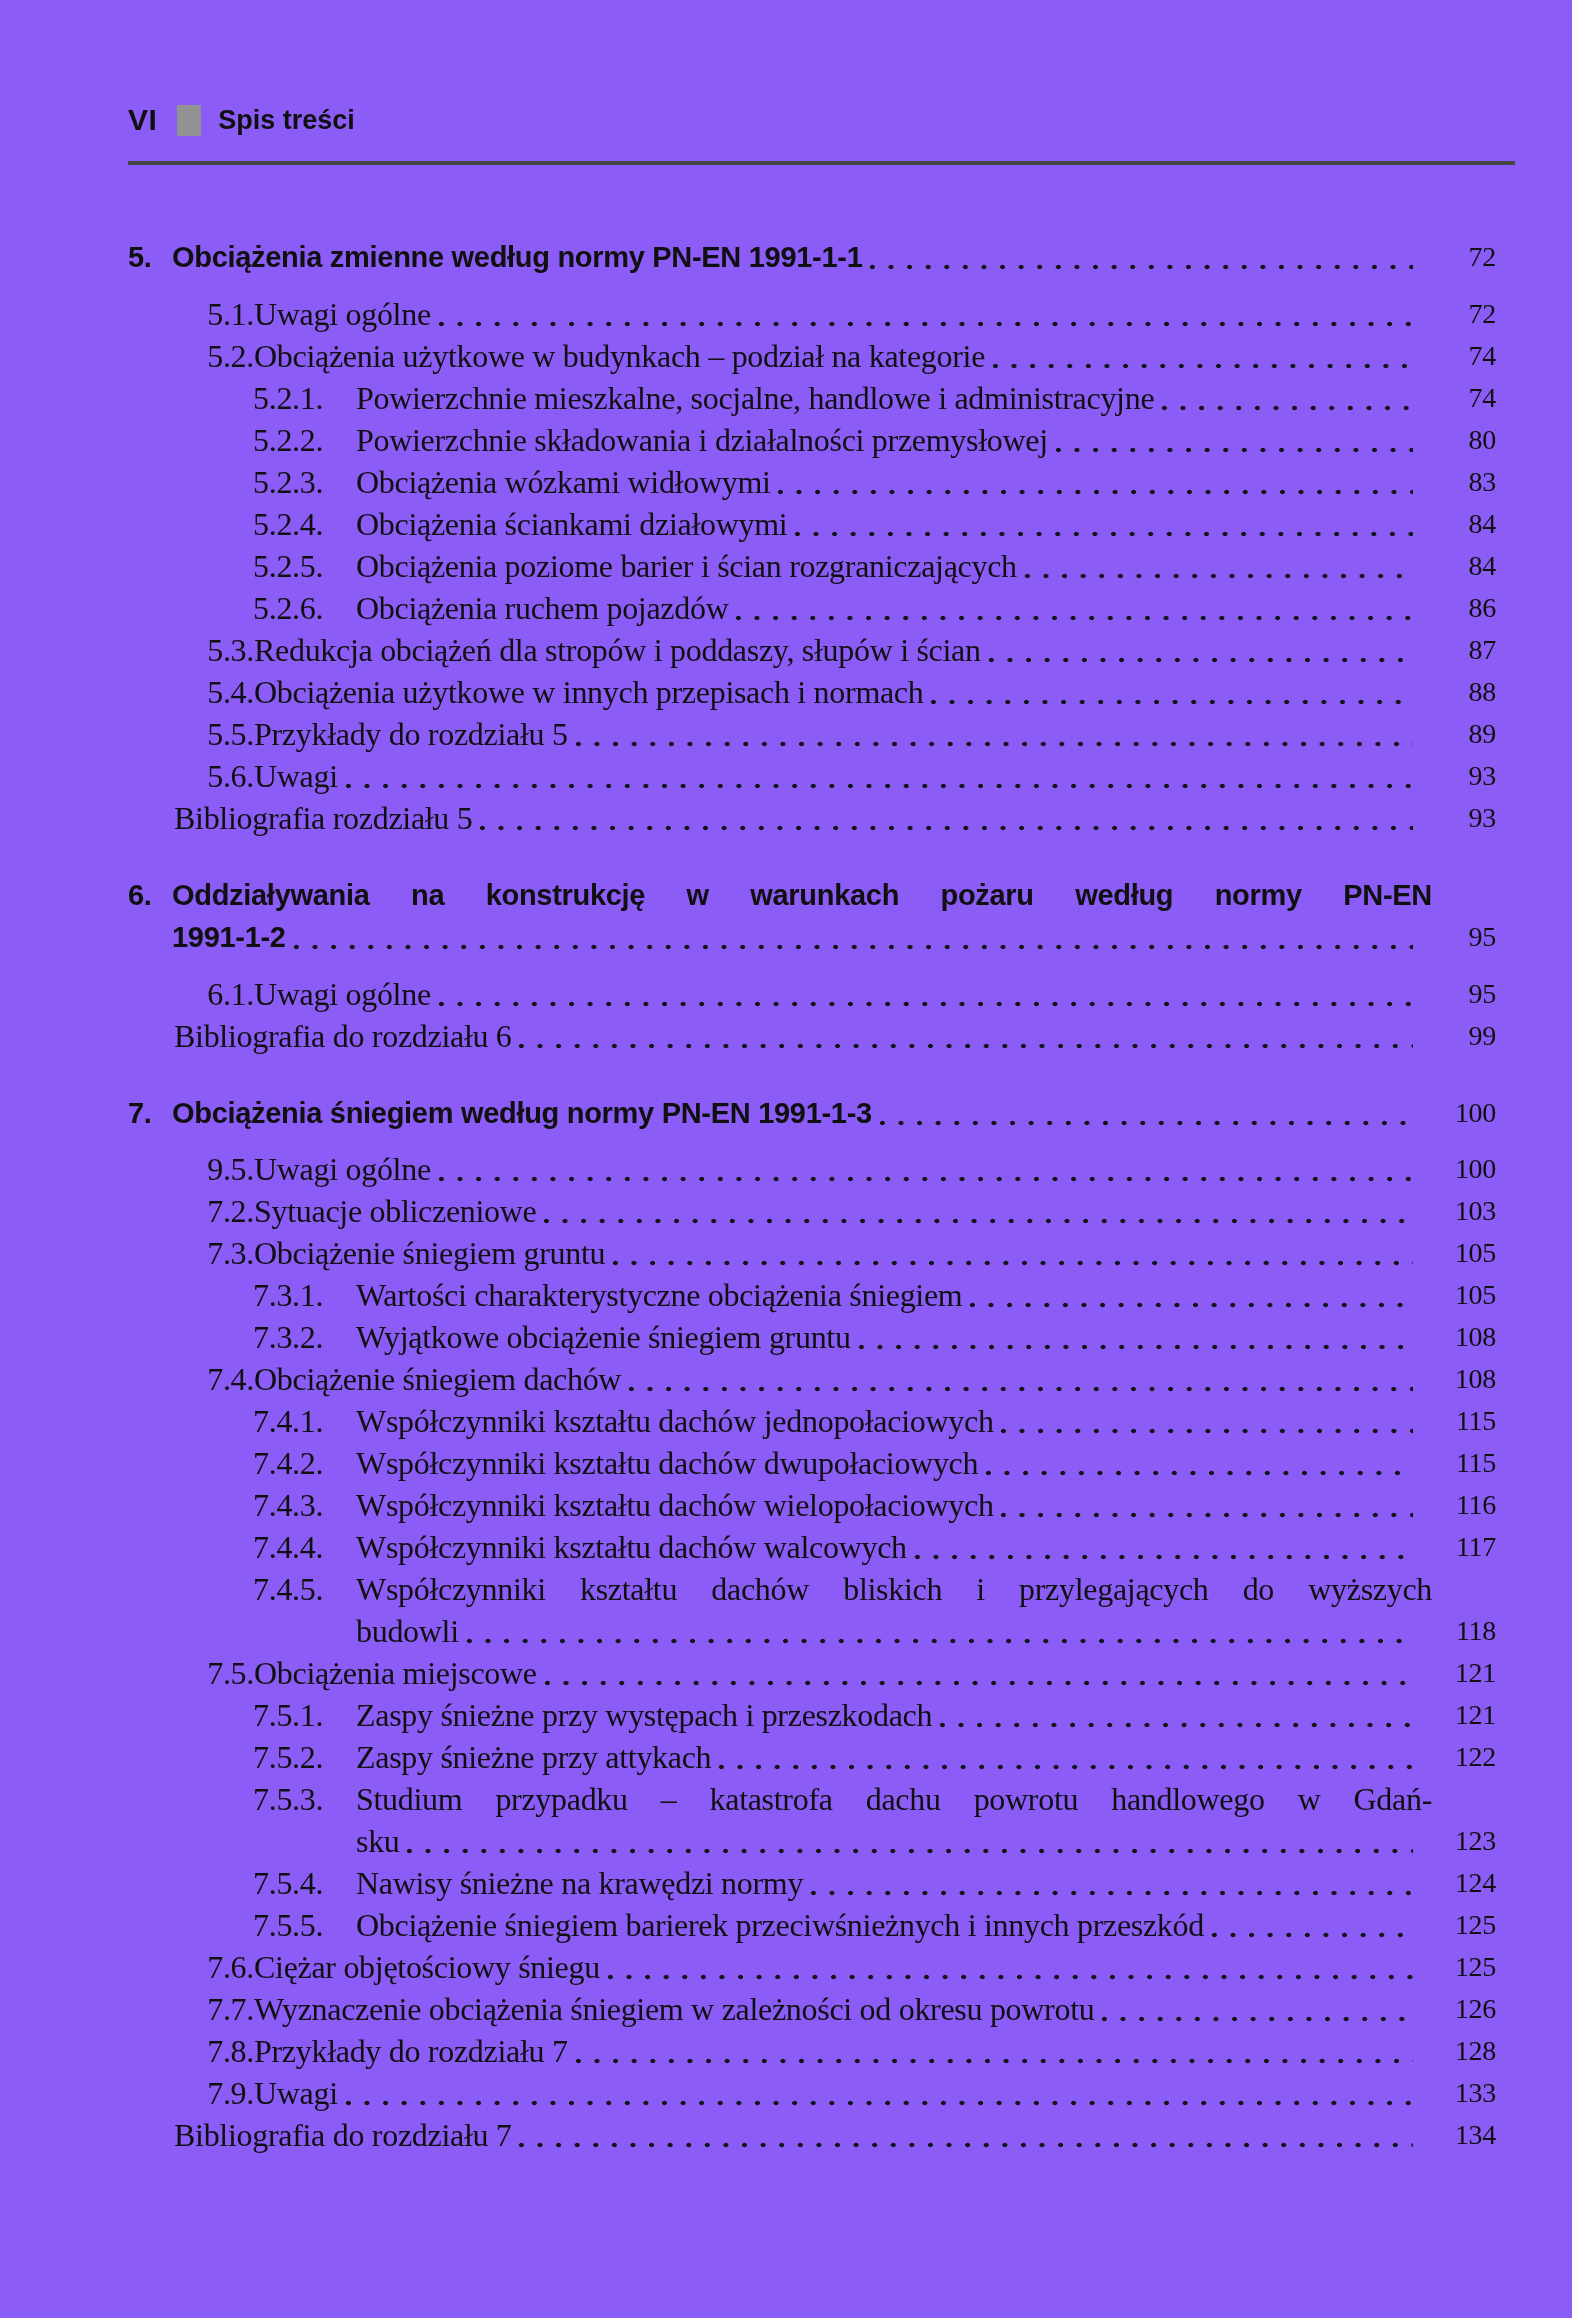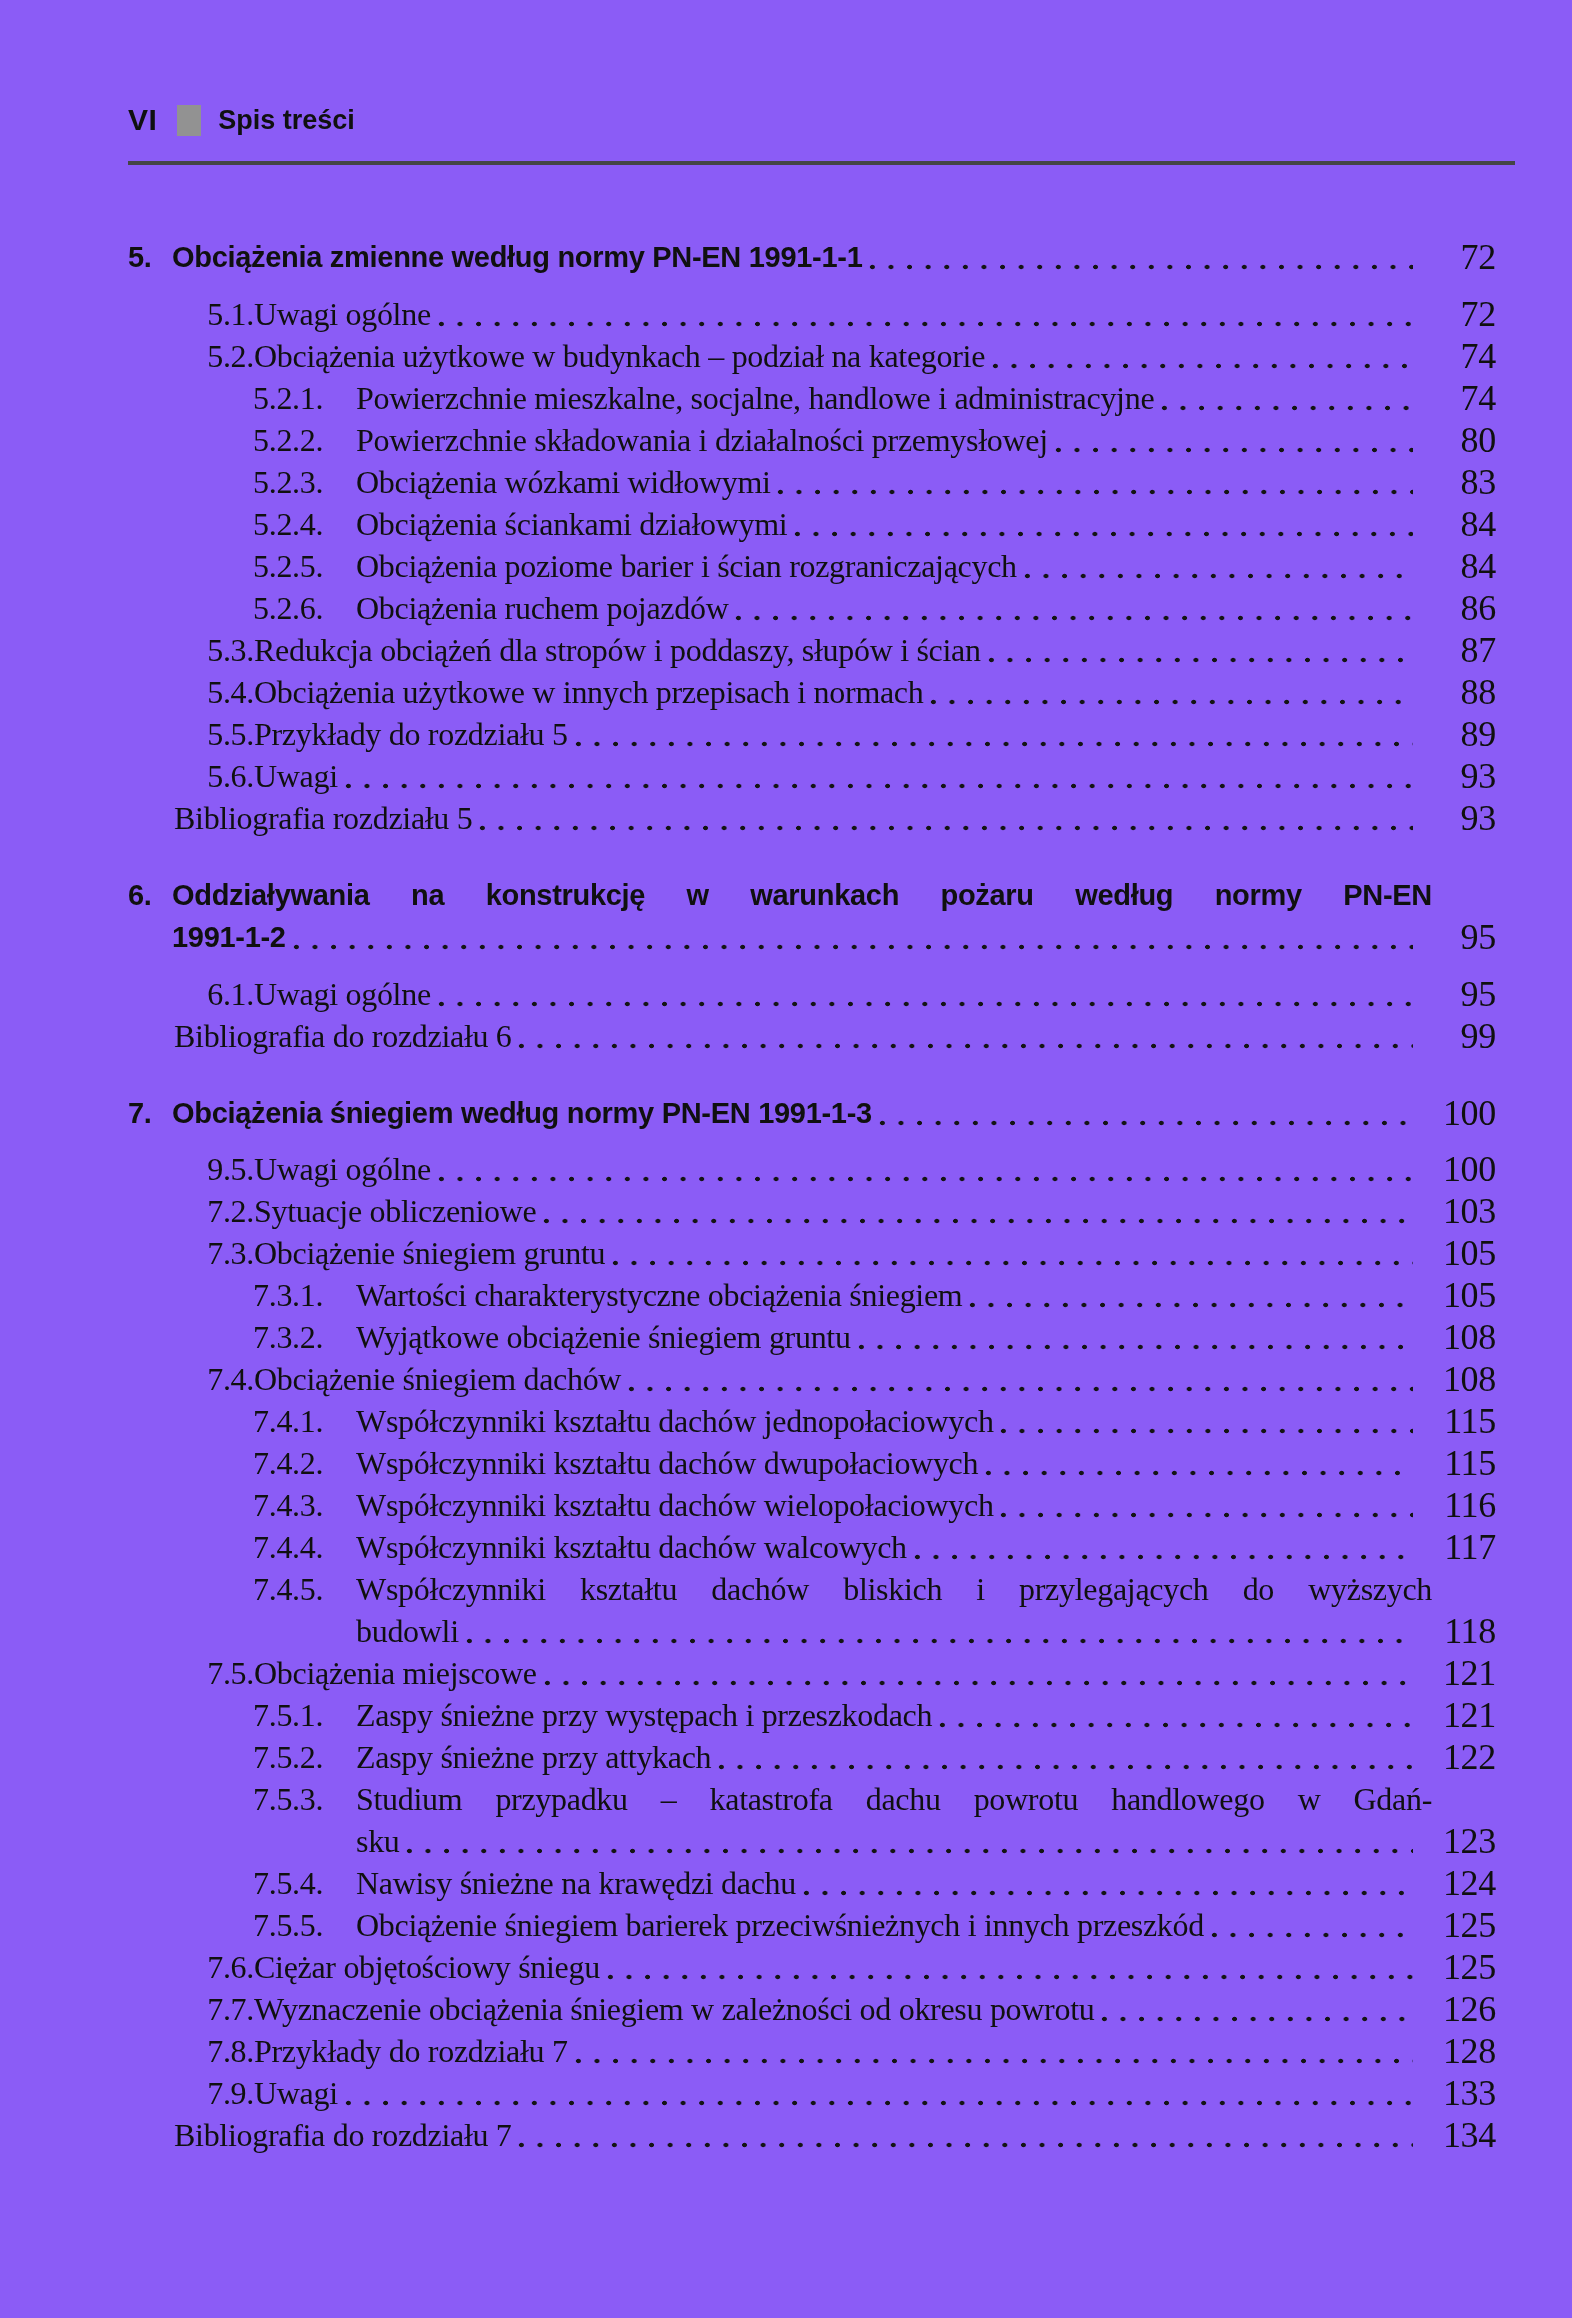--- a/index.html
+++ b/index.html
@@ -57,21 +57,21 @@
     margin:0 6.4px 0 3.9px;
     background-image:radial-gradient(circle at 6.4px 31px, #141414 2.1px, transparent 2.6px);
     background-size:18.6px 42px;
     background-repeat:repeat-x;
     background-position:0 0;
   }
   .pg{
     flex:0 0 96px;box-sizing:border-box;
     text-align:right;padding-right:19px;
     font-family:"Liberation Serif", serif;
-    font-weight:400;font-size:36px;letter-spacing:-0.3px;
+    font-weight:400;font-size:28px;letter-spacing:-0.3px;
   }
   
   .jline{
     display:block;height:42px;line-height:42px;
     text-align:justify;text-align-last:justify;
     white-space:normal;
     padding-right:83px;
   }
   .lvl-subsection .jline{padding-left:125px;}
 </style>
@@ -345,21 +345,21 @@
         <div class="jline"><span class="num">7.5.3.</span><span class="title">Studium przypadku – katastrofa dachu powrotu handlowego w Gdań-</span></div>
         <div class="row cont">
           <span class="title">sku</span>
           <span class="leader"></span>
           <span class="pg">123</span>
         </div>
       </div>
       <div class="block lvl-subsection">
         <div class="row">
           <span class="num">7.5.4.</span>
-          <span class="title">Nawisy śnieżne na krawędzi dachu</span>
+          <span class="title">Nawisy śnieżne na krawędzi normy</span>
           <span class="leader"></span>
           <span class="pg">124</span>
         </div>
       </div>
       <div class="block lvl-subsection">
         <div class="row">
           <span class="num">7.5.5.</span>
           <span class="title">Obciążenie śniegiem barierek przeciwśnieżnych i innych przeszkód</span>
           <span class="leader"></span>
           <span class="pg">125</span>

